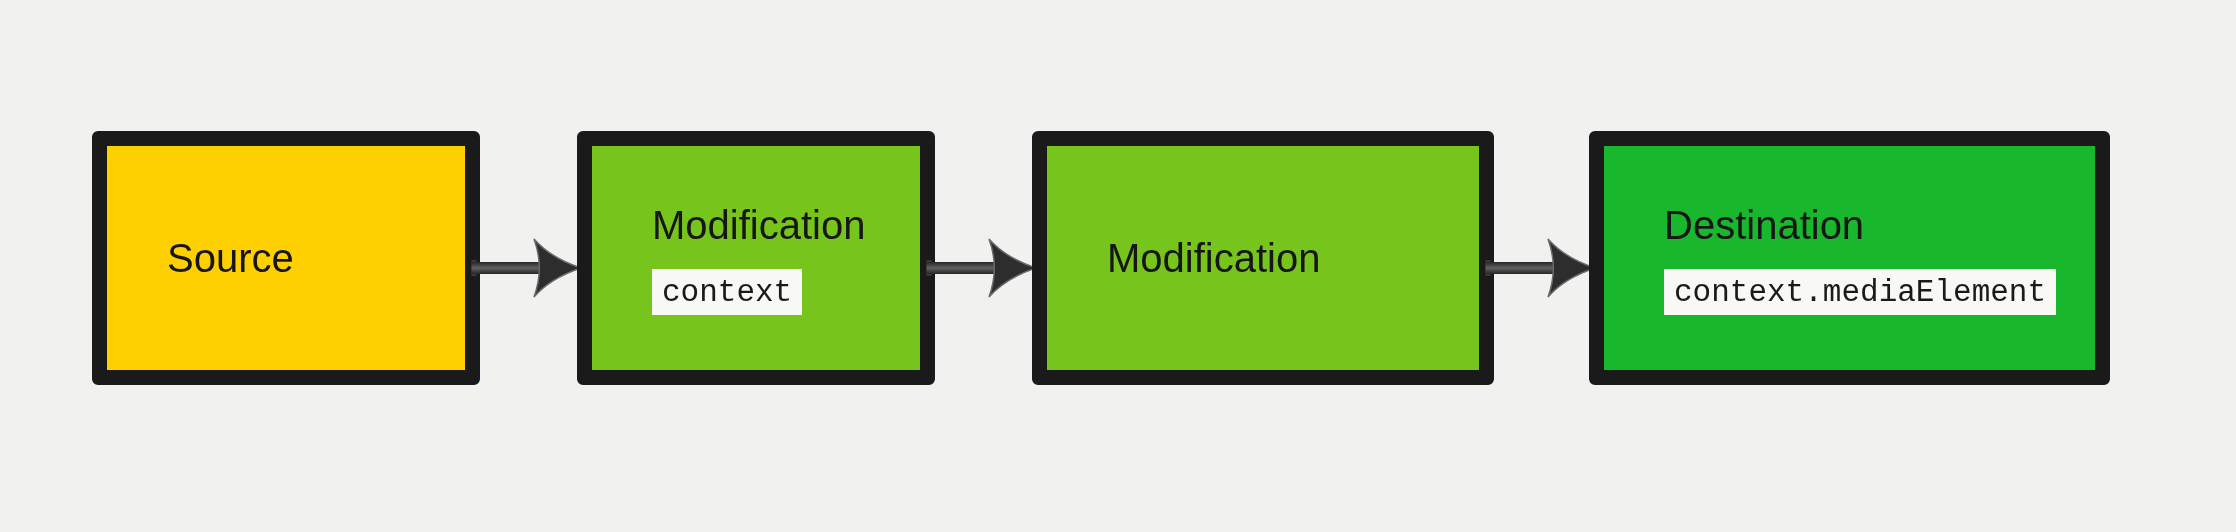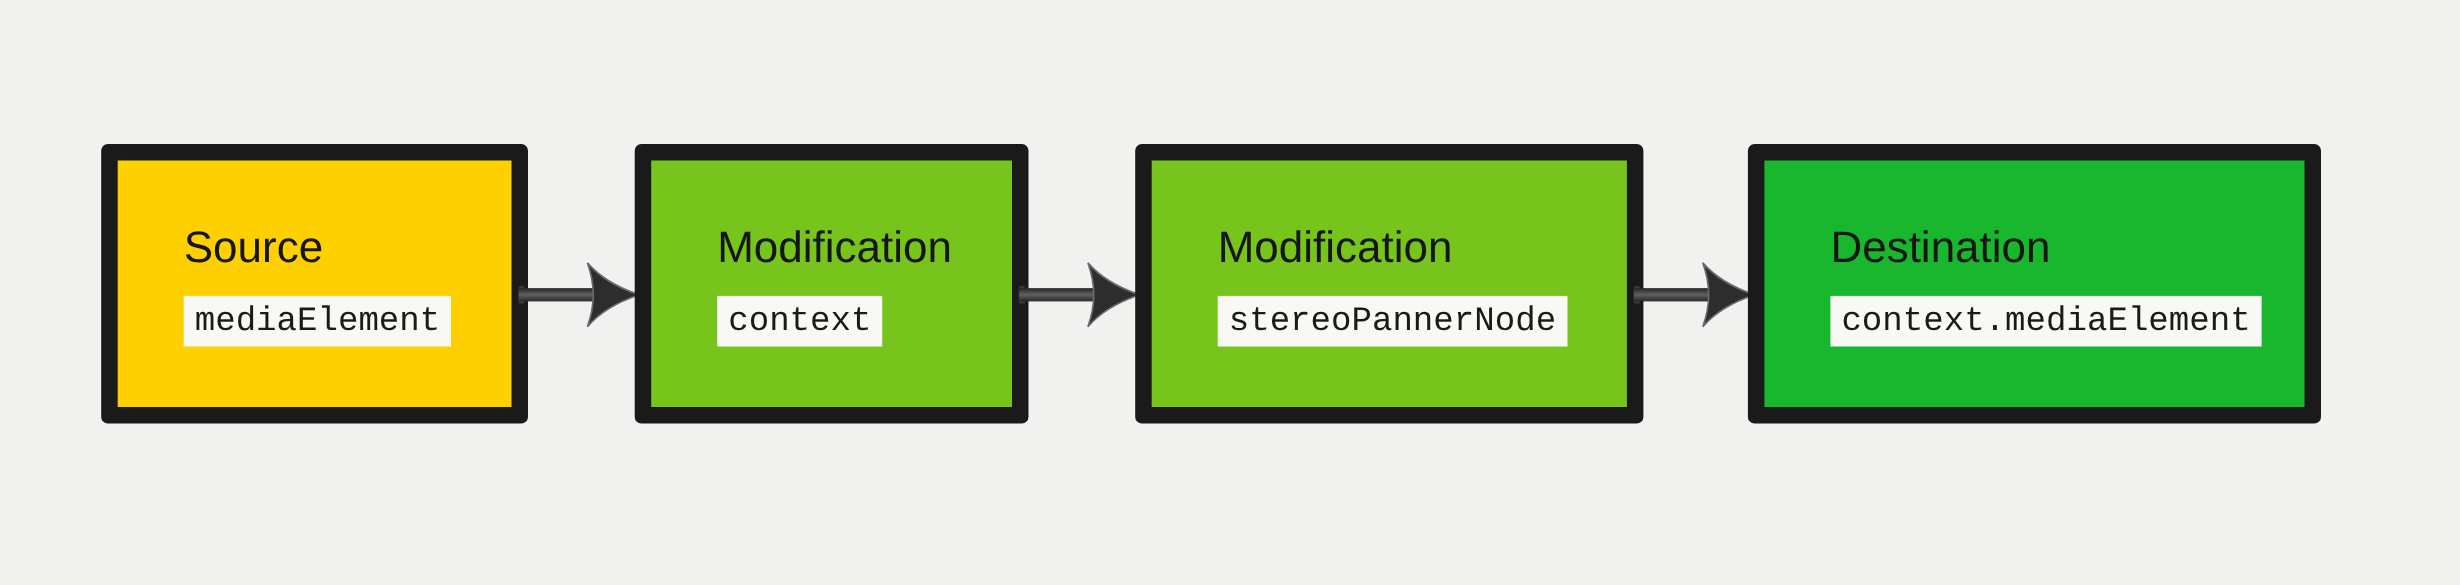--- a/index.html
+++ b/index.html
@@ -69,39 +69,37 @@
     <symbol id="flow-arrow-shape" viewBox="0 0 110 64">
       <rect x="0" y="24" width="6" height="16" rx="2" fill="#3A3A3A"></rect>
       <rect x="0" y="26.5" width="80" height="11" fill="url(#shaft-grad)" stroke="#2A2A2A" stroke-width="1"></rect>
       <path d="M110,32 C92,26 76,18 63,3 C70,22 70,42 63,61 C76,46 92,38 110,32 Z" fill="#2D2D2D" stroke="#6A6A6A" stroke-width="1.5"></path>
     </symbol>
   </defs>
 </svg>
 
 <div class="flow-node" id="node-source">
   <div class="node-title">Source</div>
-  <div class="node-chip">mediaElement</div>
 </div>
 
 <svg class="flow-arrow" id="arrow-1" viewBox="0 0 110 64">
   <use href="#flow-arrow-shape"></use>
 </svg>
 
 <div class="flow-node" id="node-mod1">
   <div class="node-title">Modification</div>
   <div class="node-chip">context</div>
 </div>
 
 <svg class="flow-arrow" id="arrow-2" viewBox="0 0 110 64">
   <use href="#flow-arrow-shape"></use>
 </svg>
 
 <div class="flow-node" id="node-mod2">
   <div class="node-title">Modification</div>
-  <div class="node-chip">stereoPannerNode</div>
 </div>
 
 <svg class="flow-arrow" id="arrow-3" viewBox="0 0 110 64">
   <use href="#flow-arrow-shape"></use>
 </svg>
 
 <div class="flow-node" id="node-dest">
   <div class="node-title">Destination</div>
   <div class="node-chip">context.mediaElement</div>
 </div>

